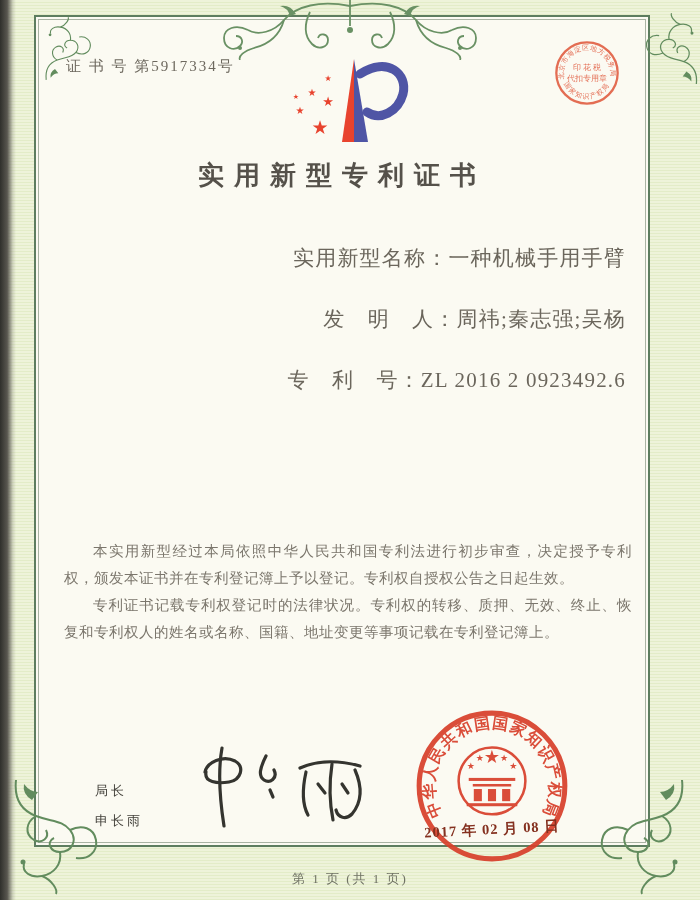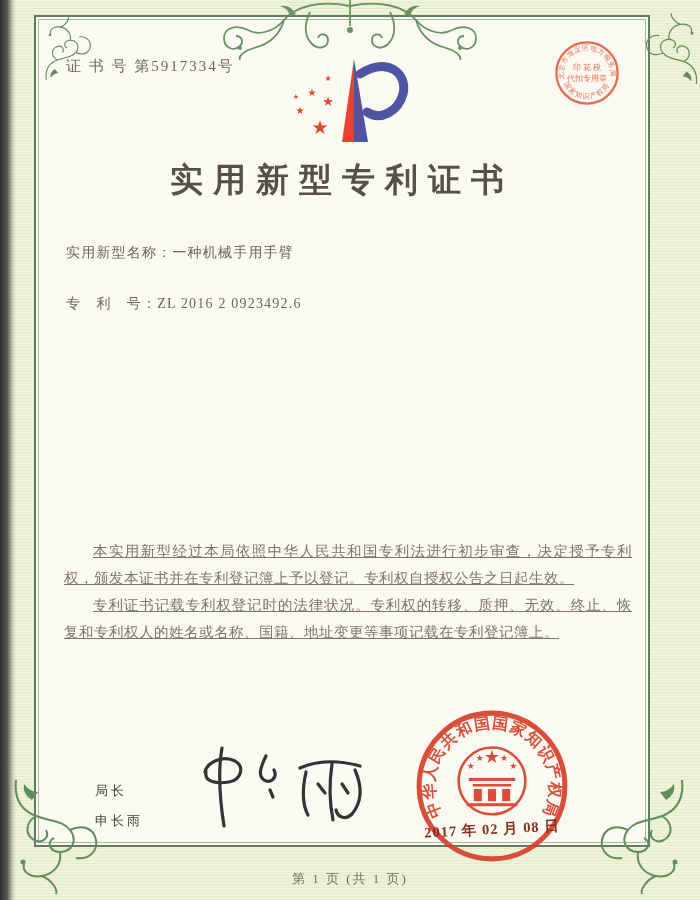--- a/index.html
+++ b/index.html
@@ -9,27 +9,27 @@
     font-family:"Liberation Serif","DejaVu Serif",serif;
   }
   .scan-edge{position:absolute;left:0;top:0;width:16px;height:900px;z-index:60;
     background:linear-gradient(90deg,#2f2f2b 0%,#58564f 45%,rgba(120,118,110,.25) 80%,rgba(0,0,0,0) 100%);}
   .sheet{position:absolute;left:34px;top:15px;width:616px;height:832px;
     background:#fbfaf2;border:2px solid #5d7d5f;box-sizing:border-box;z-index:5;}
   .sheet-inner{position:absolute;inset:2px;border:1px solid #a9b3a3;}
   .cert-no{position:absolute;left:66px;top:57px;font-size:15px;color:#6d685e;letter-spacing:2px;z-index:10;}
   .logo{position:absolute;left:282px;top:54px;z-index:10;}
   .title{position:absolute;left:34px;top:158px;width:616px;text-align:center;
-    font-size:33px;font-weight:600;color:#55514a;letter-spacing:10px;z-index:10;}
+    font-size:26px;font-weight:600;color:#55514a;letter-spacing:10px;z-index:10;}
   .fields{position:absolute;left:66px;top:244px;width:560px;z-index:10;}
-  .field-row{margin-bottom:33px;font-size:14px;color:#6b665c;letter-spacing:1.2px;white-space:nowrap;}
+  .field-row{margin-bottom:33px;font-size:21px;color:#6b665c;letter-spacing:1.2px;white-space:nowrap;text-align:right;}
   .field-row .lab{color:#6b665c;}
   .field-row .val{color:#6b665c;}
   .paras{position:absolute;left:64px;top:538px;width:568px;z-index:10;
-    font-size:14.5px;line-height:27px;color:#7b766c;text-align:justify;letter-spacing:.5px;text-decoration:underline;}
+    font-size:14.5px;line-height:27px;color:#7b766c;text-align:justify;letter-spacing:.5px;}
   .paras p{margin:0;text-indent:2em;}
   .signer{position:absolute;left:95px;top:776px;z-index:10;font-size:13px;color:#413f39;letter-spacing:3px;line-height:30px;}
   .signature{position:absolute;left:192px;top:742px;z-index:11;}
   .seal{position:absolute;left:406px;top:700px;z-index:20;opacity:.93;}
   .seal-date{position:absolute;left:404px;top:820px;width:176px;text-align:center;z-index:21;
     font-size:14.5px;font-weight:bold;color:#84301f;letter-spacing:1px;transform:rotate(-3deg);
     font-family:"Liberation Serif","DejaVu Serif",serif;}
   .tax-stamp{position:absolute;left:541px;top:27px;z-index:15;opacity:.88;}
   .footer{position:absolute;left:0;top:858px;width:700px;text-align:center;
     font-size:13px;color:#6f7263;letter-spacing:2px;z-index:10;margin-top:12px;}
@@ -111,20 +111,21 @@
       <textPath href="#taxbot">国家知识产权局</textPath>
     </text>
     <text x="60" y="56" font-size="10.5" fill="#e05a3e" text-anchor="middle">印 花 税</text>
     <text x="60" y="70" font-size="10.5" fill="#e05a3e" text-anchor="middle">代扣专用章</text>
   </svg>
 
   <div class="title">实用新型专利证书</div>
 
   <div class="fields">
     <div class="field-row"><span class="lab">实用新型名称：</span><span class="val">一种机械手用手臂</span></div>
+    <div class="field-row"><span class="lab">发　明　人：</span><span class="val">周祎;秦志强;吴杨</span></div>
     <div class="field-row"><span class="lab">专　利　号：</span><span class="val">ZL 2016 2 0923492.6</span></div>
   </div>
 
   <div class="paras">
     <p>本实用新型经过本局依照中华人民共和国专利法进行初步审查，决定授予专利权，颁发本证书并在专利登记簿上予以登记。专利权自授权公告之日起生效。</p>
     <p>专利证书记载专利权登记时的法律状况。专利权的转移、质押、无效、终止、恢复和专利权人的姓名或名称、国籍、地址变更等事项记载在专利登记簿上。</p>
   </div>
 
   <div class="signer">
     <div>局长</div>

